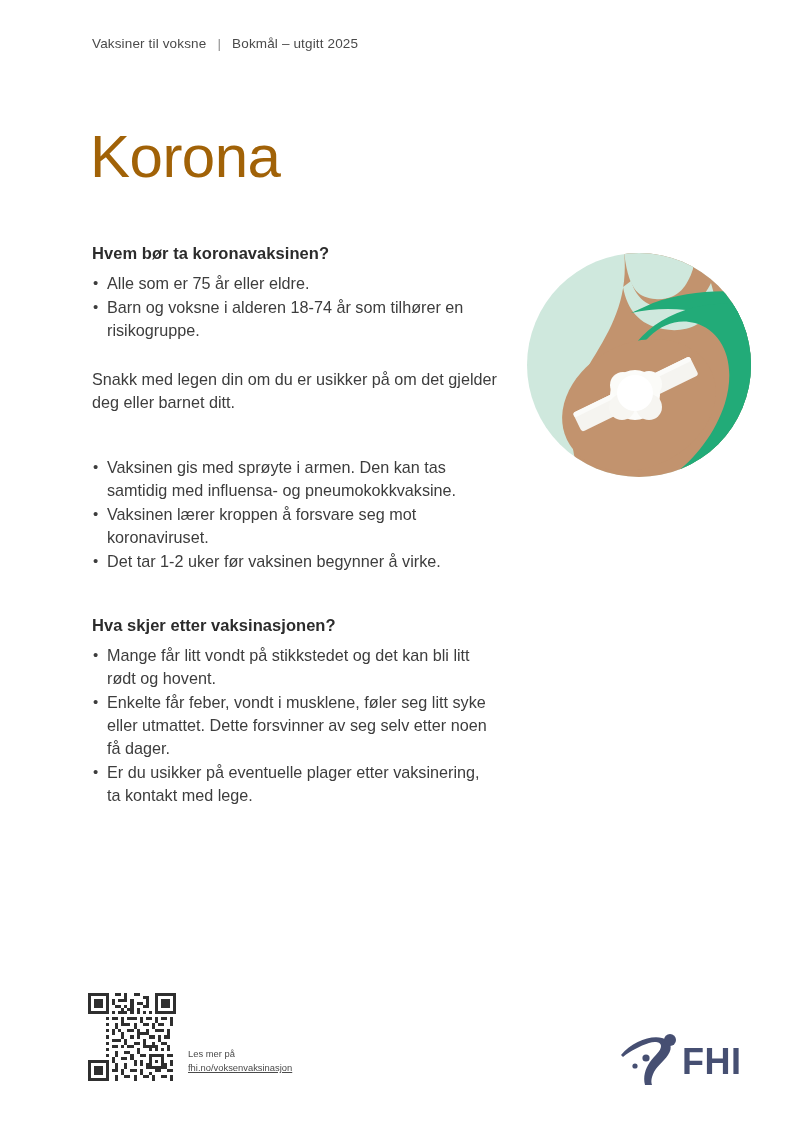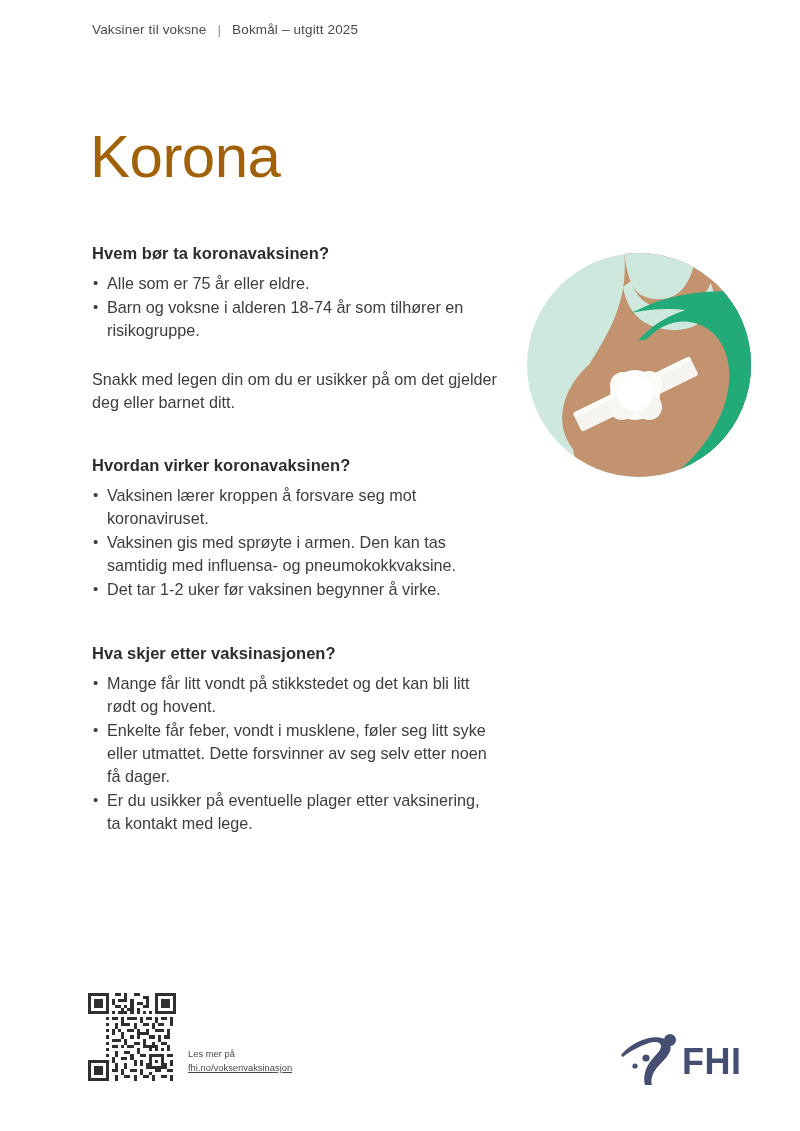--- a/index.html
+++ b/index.html
@@ -22,21 +22,21 @@
     position: relative;
     width: 800px;
     height: 1131px;
     background: #ffffff;
   }
 
   
   .header {
     position: absolute;
     left: 92px;
-    top: 22px;
+    top: 36px;
     font-size: 13.5px;
     letter-spacing: 0.15px;
     color: #4a4a4a;
     display: flex;
     align-items: center;
     white-space: nowrap;
   }
   .header .sep {
     margin: 0 11px;
     color: #8d8d8d;
@@ -230,24 +230,23 @@
         <li>Alle som er 75 år eller eldre.</li>
         <li>Barn og voksne i alderen 18-74 år som tilhører en risikogruppe.</li>
       </ul>
       <div class="gap-after-list"></div>
       <div class="para">Snakk med legen din om du er usikker på om det gjelder deg eller barnet ditt.</div>
     </div>
 
     <div class="gap-after-para"></div>
 
     <div class="section">
-      <div class="section-heading">Hvordan virker koronavaksinen?</div>
       <ul class="bullets">
+        <li>Vaksinen gis med sprøyte i armen. Den kan tas samtidig med influensa- og pneumokokkvaksine.</li>
         <li>Vaksinen lærer kroppen å forsvare seg mot koronaviruset.</li>
-        <li>Vaksinen gis med sprøyte i armen. Den kan tas samtidig med influensa- og pneumokokkvaksine.</li>
         <li>Det tar 1-2 uker før vaksinen begynner å virke.</li>
       </ul>
     </div>
 
     <div class="gap-between-sect"></div>
 
     <div class="section">
       <div class="section-heading">Hva skjer etter vaksinasjonen?</div>
       <ul class="bullets">
         <li>Mange får litt vondt på stikkstedet og det kan bli litt rødt og hovent.</li>

